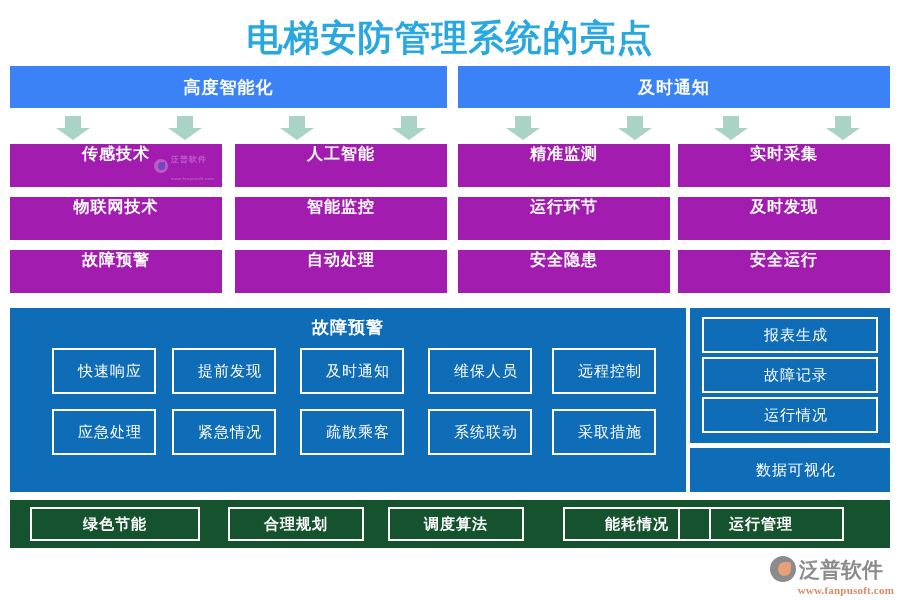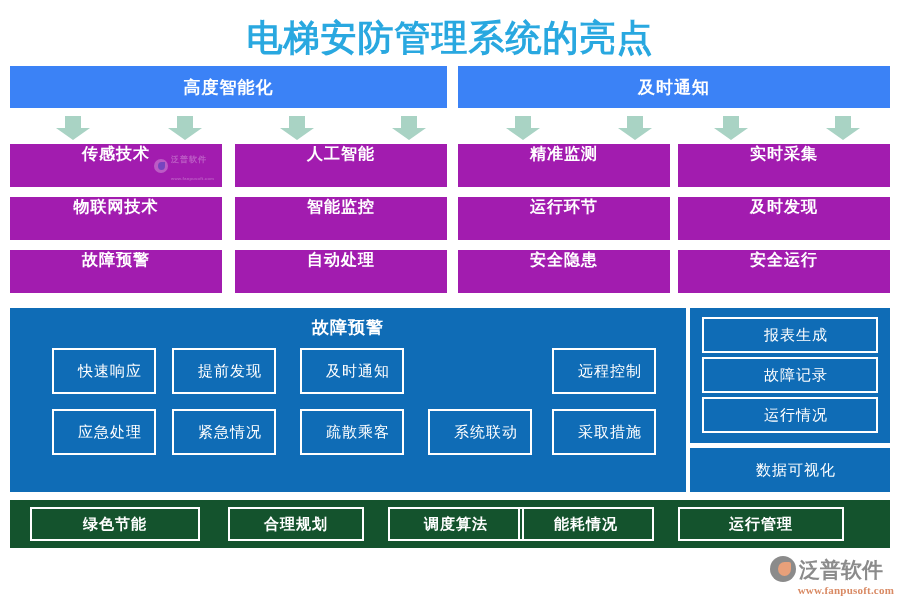--- a/index.html
+++ b/index.html
@@ -237,20 +237,23 @@
 
     <div class="cell" style="left:42px;top:40px;width:104px;height:46px;">
       <span>快速响应</span>
       </div>
     <div class="cell" style="left:162px;top:40px;width:104px;height:46px;">
       <span>提前发现</span>
       </div>
     <div class="cell" style="left:290px;top:40px;width:104px;height:46px;">
       <span>及时通知</span>
       </div>
+    <div class="cell" style="left:418px;top:40px;width:104px;height:46px;">
+      <span>维保人员</span>
+      </div>
     <div class="cell" style="left:542px;top:40px;width:104px;height:46px;">
       <span>远程控制</span>
       </div>
 
     <div class="cell" style="left:42px;top:101px;width:104px;height:46px;">
       <span>应急处理</span>
       </div>
     <div class="cell" style="left:162px;top:101px;width:104px;height:46px;">
       <span>紧急情况</span>
       </div>
@@ -286,21 +289,21 @@
   <div id="graybar">
     <div class="gcell" style="left:20px;width:170px;">
       <span>绿色节能</span>
       </div>
     <div class="gcell" style="left:218px;width:136px;">
       <span>合理规划</span>
       </div>
     <div class="gcell" style="left:378px;width:136px;">
       <span>调度算法</span>
       </div>
-    <div class="gcell" style="left:508px;width:136px;">
+    <div class="gcell" style="left:553px;width:148px;">
       <span>能耗情况</span>
       </div>
     <div class="gcell" style="left:668px;width:166px;">
       <span>运行管理</span>
       </div>
   </div>
 
   <div id="brand">
     <div class="b-row">
       <span class="b-mark"></span>

